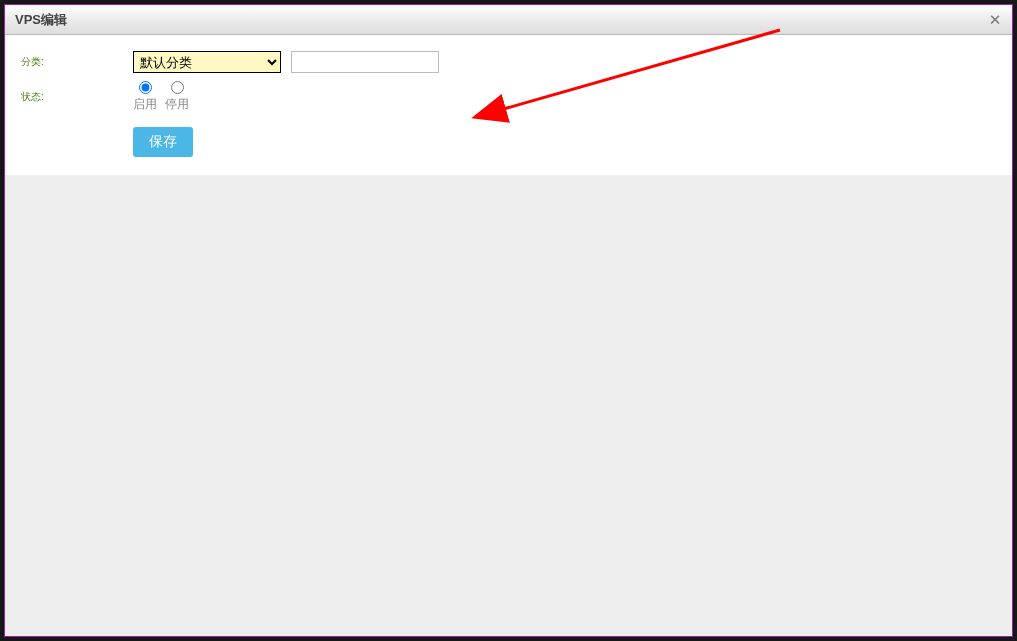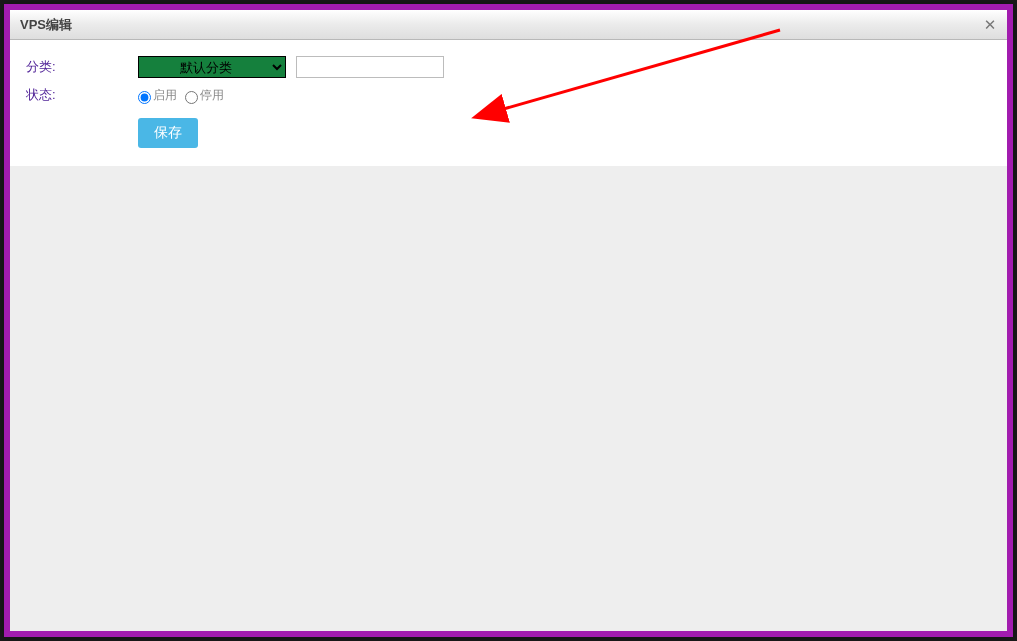--- a/index.html
+++ b/index.html
@@ -22,21 +22,21 @@
       inset: 0;
       background: #1a1a1a;
     }
     .dialog {
       position: absolute;
       left: 4px;
       top: 4px;
       right: 4px;
       bottom: 4px;
       background: #fff;
-      border: 6px solid #a21caf;
+      border: 1px solid #a21caf;
       box-shadow: 0 0 10px rgba(0,0,0,0.4);
       display: flex;
       flex-direction: column;
     }
     .dialog-header {
       height: 30px;
       background: linear-gradient(to bottom, #ffffff 0%, #ebebeb 50%, #dedede 100%);
       border-bottom: 1px solid #b8b8b8;
       display: flex;
       align-items: center;
@@ -73,62 +73,62 @@
     table.form {
       width: 100%;
       border-collapse: collapse;
     }
     table.form td {
       padding: 4px 2px;
       vertical-align: middle;
     }
     .label-cell {
       width: 112px;
-      color: #4c1d95;
-      font-size: 13px;
+      color: #4d7c0f;
+      font-size: 10px;
       white-space: nowrap;
       margin-left: 44px;
     }
     .input-text {
       width: 100%;
       height: 22px;
       border: 1px solid #bcbcbc;
       padding: 1px 4px;
       font-size: 13px;
       background: #fff;
     }
     .select {
       width: 148px;
       height: 22px;
       border: 1px solid #000;
       font-size: 13px;
-      background: #15803d;
+      background: #fef9c3;
       padding: 0 2px;
-      text-align: center;
     }
     .short-input {
       width: 148px;
       height: 22px;
       border: 1px solid #bcbcbc;
       padding: 1px 4px;
       margin-left: 6px;
       background: #fff;
     }
     .radio-group {
       display: flex;
       align-items: center;
       gap: 2px;
       font-size: 12px;
       color: #888;
     }
     .radio-group label {
       margin-right: 6px;
       display: inline-flex;
-      align-items: flex-end;
+      align-items: center;
       gap: 2px;
+      flex-direction: column;
     }
     .radio-group input[type="radio"] {
       margin: 0;
     }
     .textarea {
       width: 100%;
       height: 148px;
       border: 1px solid #bcbcbc;
       padding: 4px;
       font-size: 13px;

